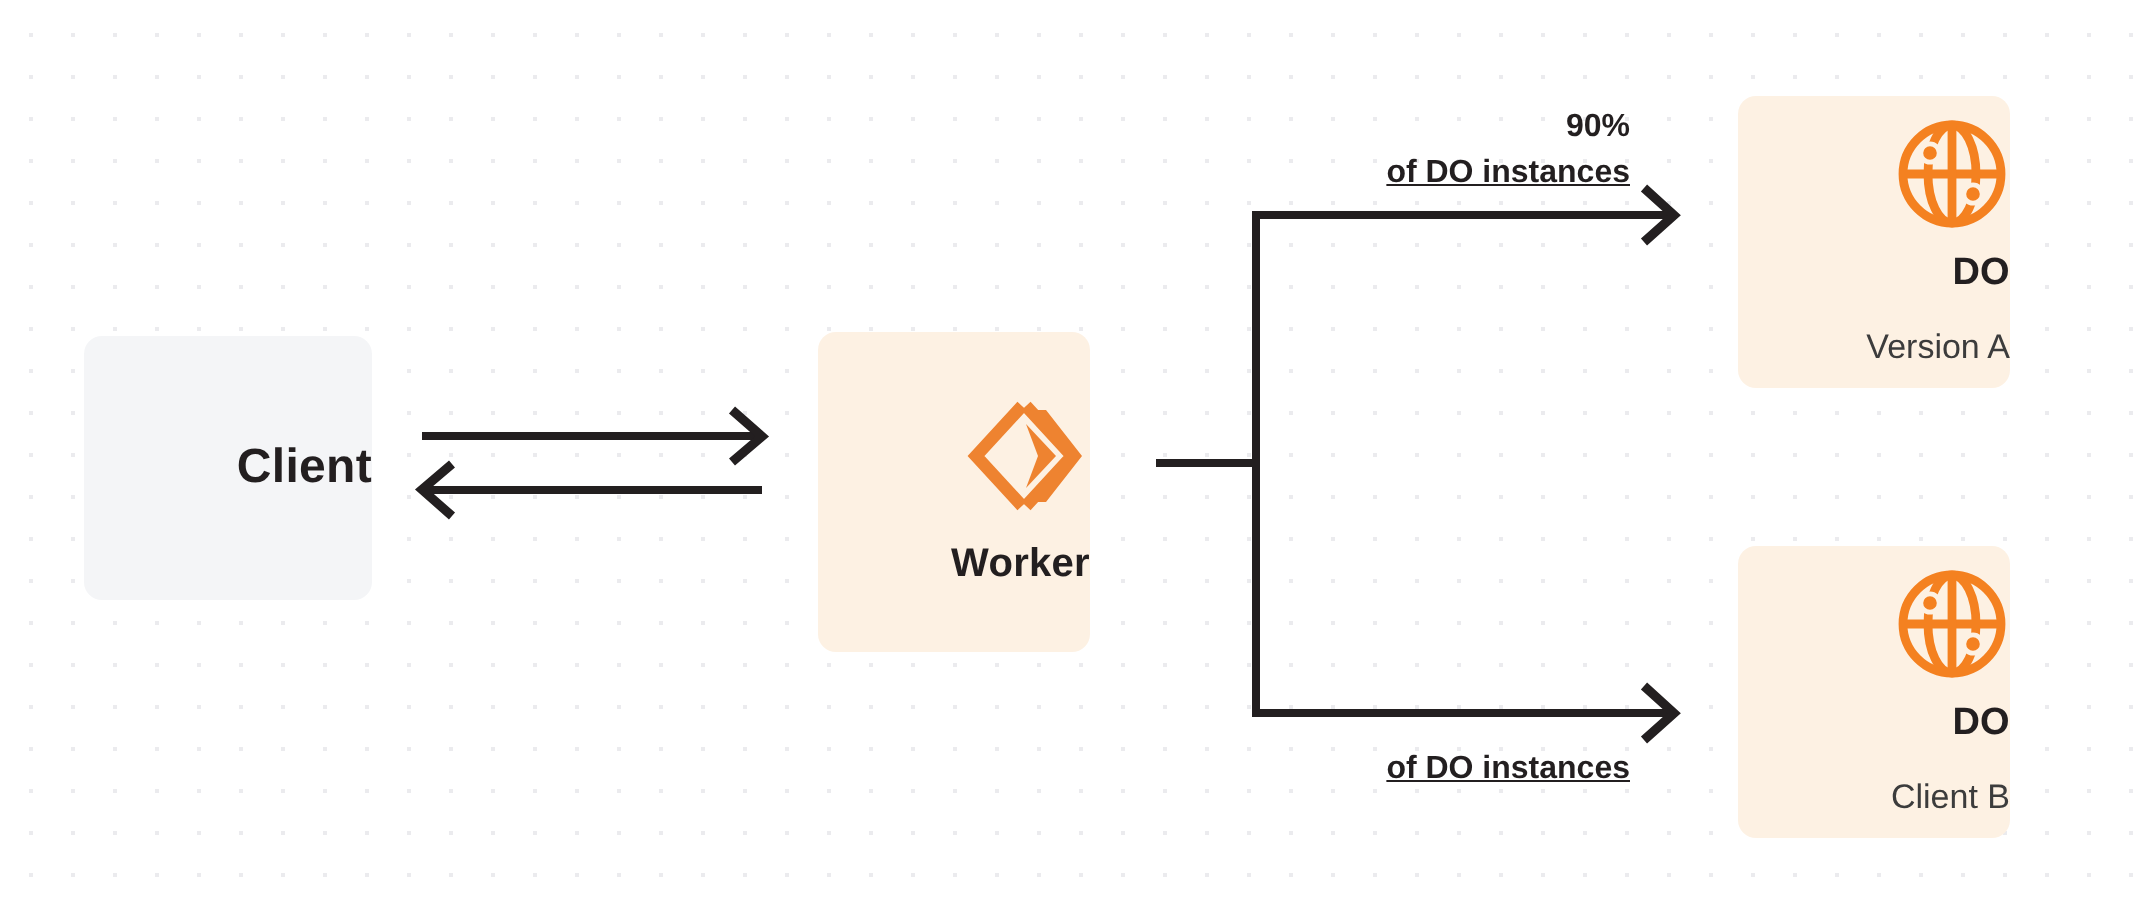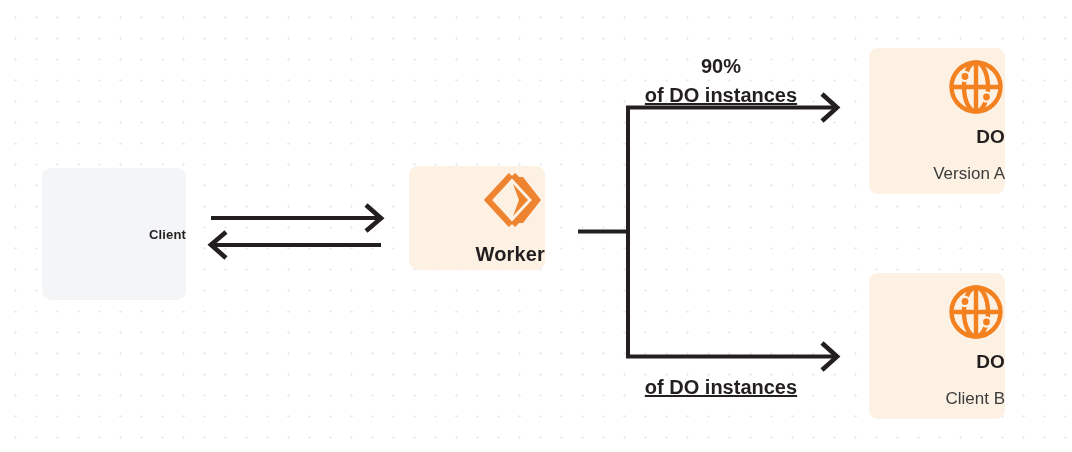--- a/index.html
+++ b/index.html
@@ -66,21 +66,21 @@
   .node.durable {
     background-color: #fdf1e3;
   }
 
   .node-title {
     font-weight: bold;
     color: #231f20;
     letter-spacing: 0.15px;
   }
   .client .node-title {
-    font-size: 13px;
+    font-size: 24px;
   }
   .worker .node-title {
     font-size: 20px;
     margin-top: 14px;
   }
   .durable .node-title {
     font-size: 19px;
     margin-top: 10px;
     line-height: 1.15;
   }
@@ -93,22 +93,22 @@
   }
 
   .node-icon {
     display: block;
     line-height: 0;
   }
 
   
   .edge-label {
     position: absolute;
-    text-align: center;
-    font-size: 20px;
+    text-align: right;
+    font-size: 16px;
     font-weight: bold;
     color: #231f20;
     line-height: 1.45;
     white-space: nowrap;
   }
   .edge-label .pct {
     display: block;
   }
   .edge-label .desc {
     display: block;
@@ -145,21 +145,21 @@
     <g>
       <line class="conn-line" x1="626" y1="356.5" x2="836" y2="356.5"></line>
       <polyline class="conn-head" points="822,343 837,356.6 822,370"></polyline>
     </g>
   </svg>
 
   <div class="node client" style="left:42px; top:168px; width:144px; height:132px;">
     <span class="node-title">Client</span>
   </div>
 
-  <div class="node worker" style="left:409px; top:166px; width:136px; height:104px;">
+  <div class="node worker" style="left:409px; top:166px; width:136px; height:160px;">
     <span class="node-icon">
       <svg width="62" height="58" viewBox="0 0 62 58" xmlns="http://www.w3.org/2000/svg">
 
         <polyline points="28,4 5,29 28,54" fill="none" stroke="#ee8330" stroke-width="6.2" stroke-linecap="butt" stroke-linejoin="miter"></polyline>
 
         <polyline points="30,4 53,29 30,54" fill="none" stroke="#ee8330" stroke-width="6.2" stroke-linecap="butt" stroke-linejoin="miter"></polyline>
 
         <polygon points="30,13 45,29 30,45 36,29" fill="#ee8330"></polygon>
         <polygon points="32,6 40,6 58,29 40,52 32,52 50,29" fill="#ee8330"></polygon>
       </svg>

